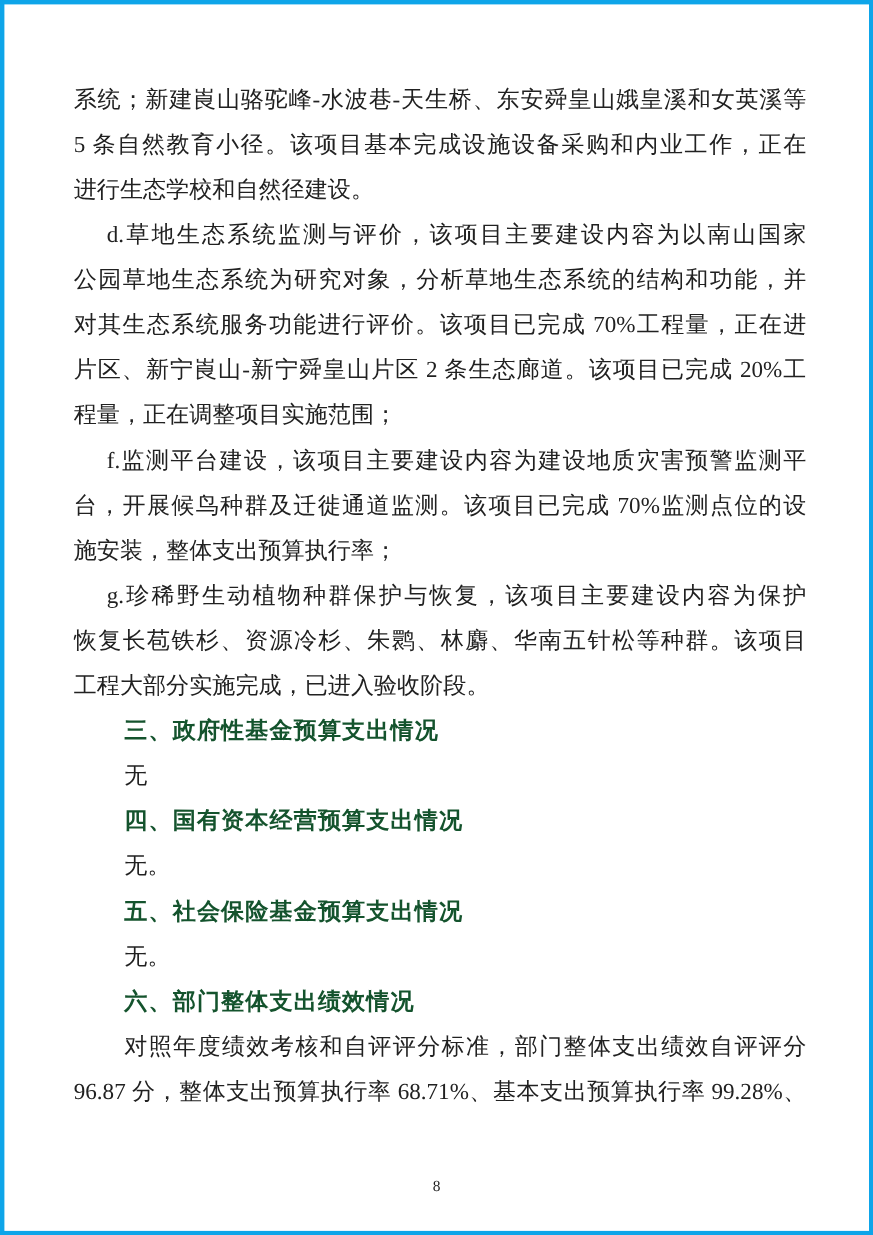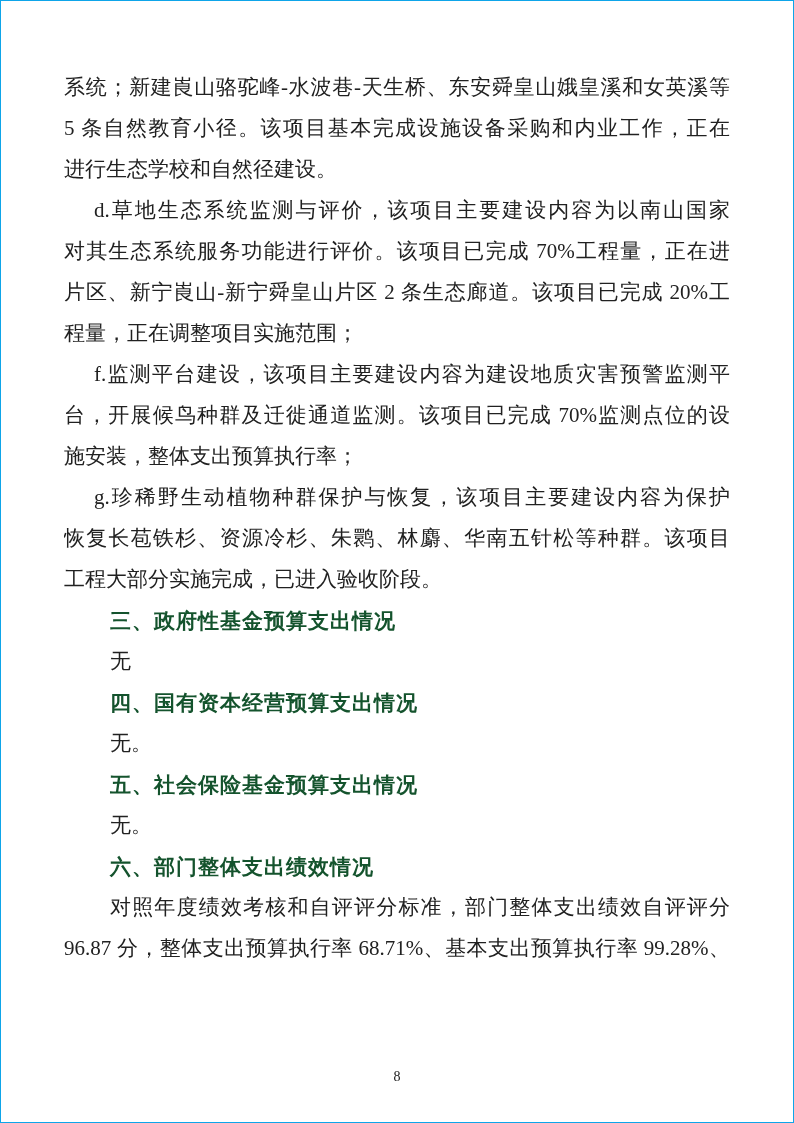--- a/index.html
+++ b/index.html
@@ -7,21 +7,21 @@
     padding: 0;
     background: #ffffff;
   }
   .page {
     position: relative;
     width: 794px;
     height: 1123px;
     margin: 0 auto;
     background: #ffffff;
     box-sizing: border-box;
-    border: 1px solid #0ea5e9;
+    border: 4px solid #0ea5e9;
     padding: 66px 63px 0 63px;
     overflow: hidden;
     font-family: "Liberation Serif", "DejaVu Serif", serif;
     color: #212121;
   }
   .doc-body {
     width: 666px;
   }
   .para {
     margin: 0;
@@ -70,20 +70,21 @@
 
 <div class="page">
   <div class="doc-body" id="doc-body">
       <div class="para body indent-none">
         <div class="line fill first">系统；新建崀山骆驼峰-水波巷-天生桥、东安舜皇山娥皇溪和女英溪等</div>
         <div class="line fill">5 条自然教育小径。该项目基本完成设施设备采购和内业工作，正在</div>
         <div class="line">进行生态学校和自然径建设。</div>
       </div>
       <div class="para body indent-letter">
         <div class="line fill first">d.草地生态系统监测与评价，该项目主要建设内容为以南山国家</div>
+        <div class="line fill">公园草地生态系统为研究对象，分析草地生态系统的结构和功能，并</div>
         <div class="line fill">对其生态系统服务功能进行评价。该项目已完成 70%工程量，正在进</div>
       </div>
       <div class="para body indent-letter">
         <div class="line fill">片区、新宁崀山-新宁舜皇山片区 2 条生态廊道。该项目已完成 20%工</div>
         <div class="line">程量，正在调整项目实施范围；</div>
       </div>
       <div class="para body indent-letter">
         <div class="line fill first">f.监测平台建设，该项目主要建设内容为建设地质灾害预警监测平</div>
         <div class="line fill">台，开展候鸟种群及迁徙通道监测。该项目已完成 70%监测点位的设</div>
         <div class="line">施安装，整体支出预算执行率；</div>

